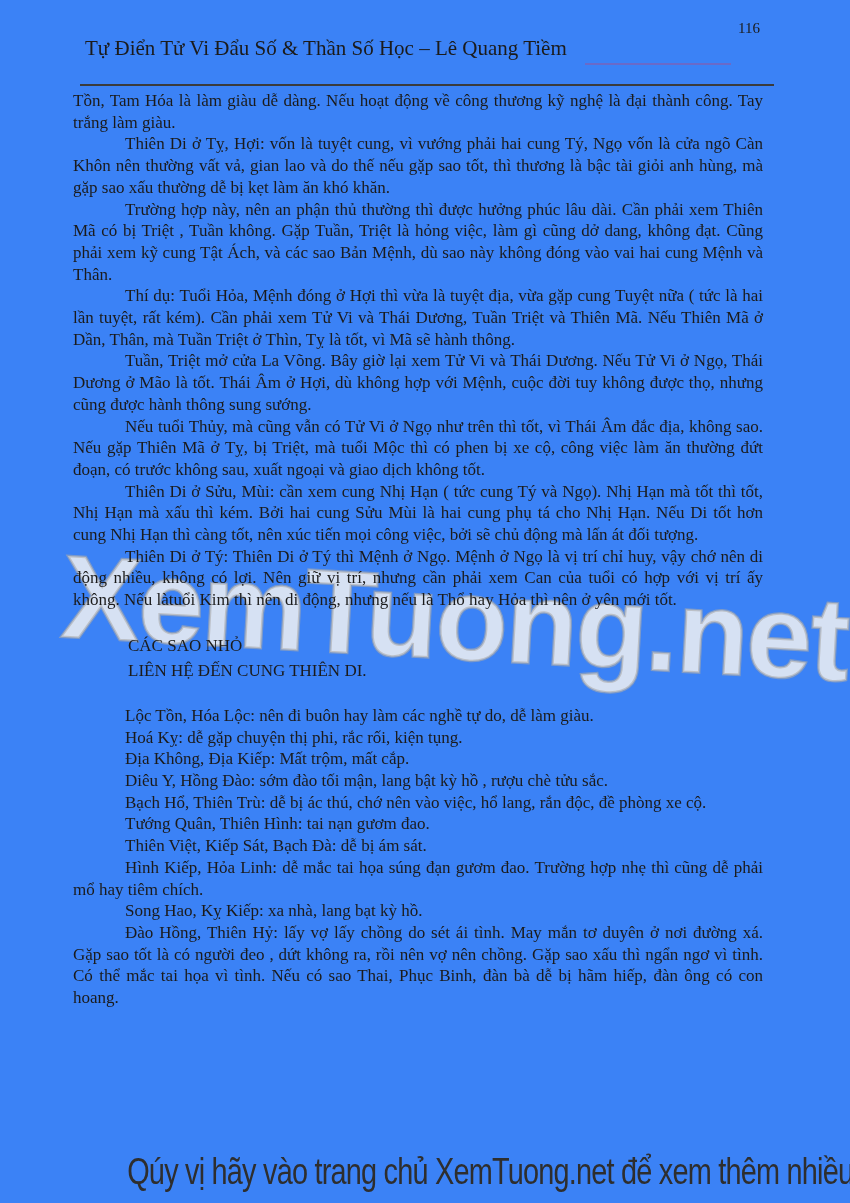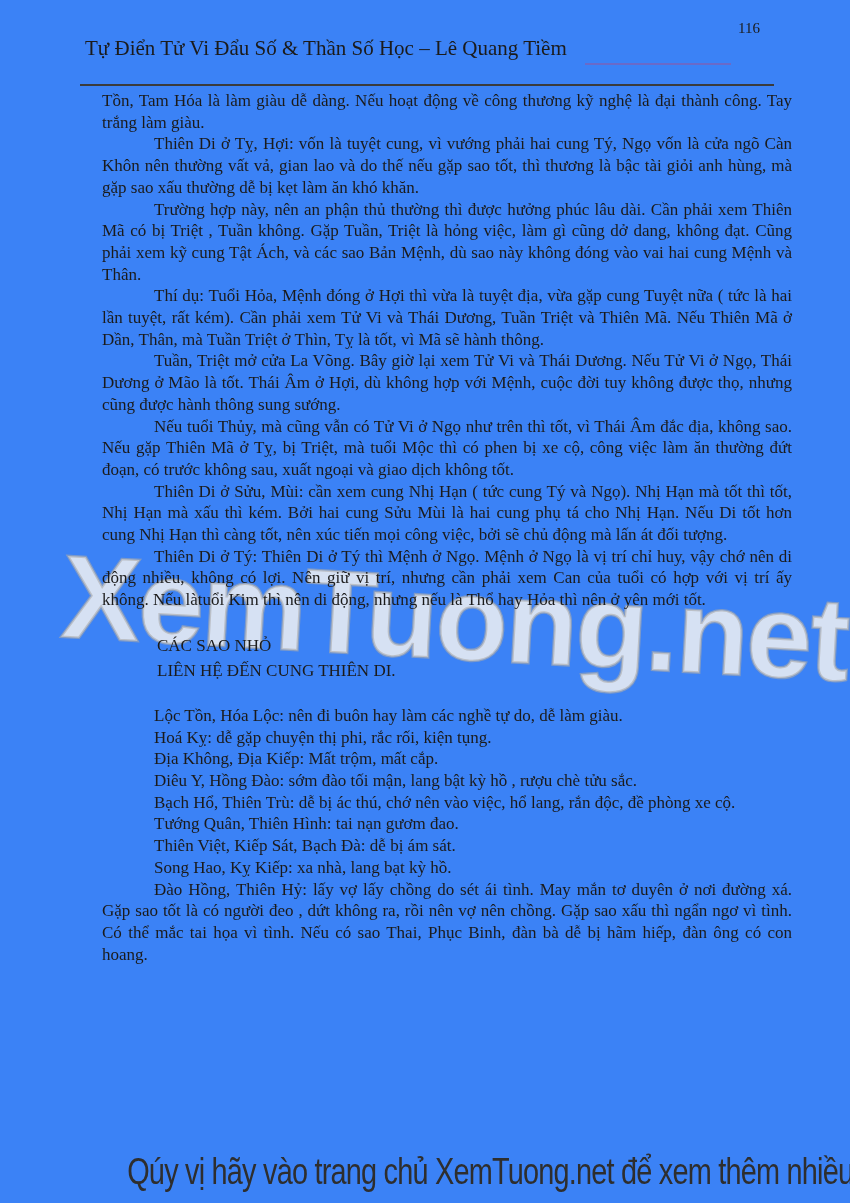--- a/index.html
+++ b/index.html
@@ -36,21 +36,21 @@
     font-weight:bold; font-size:118px; letter-spacing:-2px;
     white-space:nowrap;
     color:rgba(242,242,242,0.85);
     -webkit-text-stroke:2.5px rgba(170,170,170,0.6);
     transform:rotate(3.2deg);
     transform-origin:left top;
     pointer-events:none;
   }
   
   .body-text {
-    position:absolute; left:102px; top:90px; width:690px;
+    position:absolute; left:73px; top:90px; width:690px;
     z-index:1;
     font-size:17px; line-height:21.7px;
     text-align:justify;
   }
   .body-text p { margin:0; text-indent:52px; }
   .body-text p.no-indent { text-indent:0; }
   .section-heading {
     margin:22px 0 22px 55px;
     font-weight:normal; line-height:25px;
     text-align:left;
@@ -98,20 +98,21 @@
       <div>LIÊN HỆ ĐẾN CUNG THIÊN DI.</div>
     </div>
 
     <p>Lộc Tồn, Hóa Lộc: nên đi buôn hay làm các nghề tự do, dễ làm giàu.</p>
     <p>Hoá Kỵ: dễ gặp chuyện thị phi, rắc rối, kiện tụng.</p>
     <p>Địa Không, Địa Kiếp: Mất trộm, mất cắp.</p>
     <p>Diêu Y, Hồng Đào: sớm đào tối mận, lang bật kỳ hồ , rượu chè tửu sắc.</p>
     <p>Bạch Hổ, Thiên Trù: dễ bị ác thú, chớ nên vào việc, hổ lang, rắn độc, đề phòng xe cộ.</p>
     <p>Tướng Quân, Thiên Hình: tai nạn gươm đao.</p>
     <p>Thiên Việt, Kiếp Sát, Bạch Đà: dễ bị ám sát.</p>
+    <p>Hình Kiếp, Hỏa Linh: dễ mắc tai họa súng đạn gươm đao. Trường hợp nhẹ thì cũng dễ phải mổ hay tiêm chích.</p>
     <p>Song Hao, Kỵ Kiếp: xa nhà, lang bạt kỳ hồ.</p>
     <p>Đào Hồng, Thiên Hỷ: lấy vợ lấy chồng do sét ái tình. May mắn tơ duyên ở nơi đường xá. Gặp sao tốt là có người đeo , dứt không ra, rồi nên vợ nên chồng. Gặp sao xấu thì ngẩn ngơ vì tình. Có thể mắc tai họa vì tình. Nếu có sao Thai, Phục Binh, đàn bà dễ bị hãm hiếp, đàn ông có con hoang.</p>
   </div>
 
   <div class="footer-text">
     <span class="squeeze">Qúy vị hãy vào trang chủ XemTuong.net để xem thêm nhiều mục hay khác</span>
   </div>
 
 </div>
 

